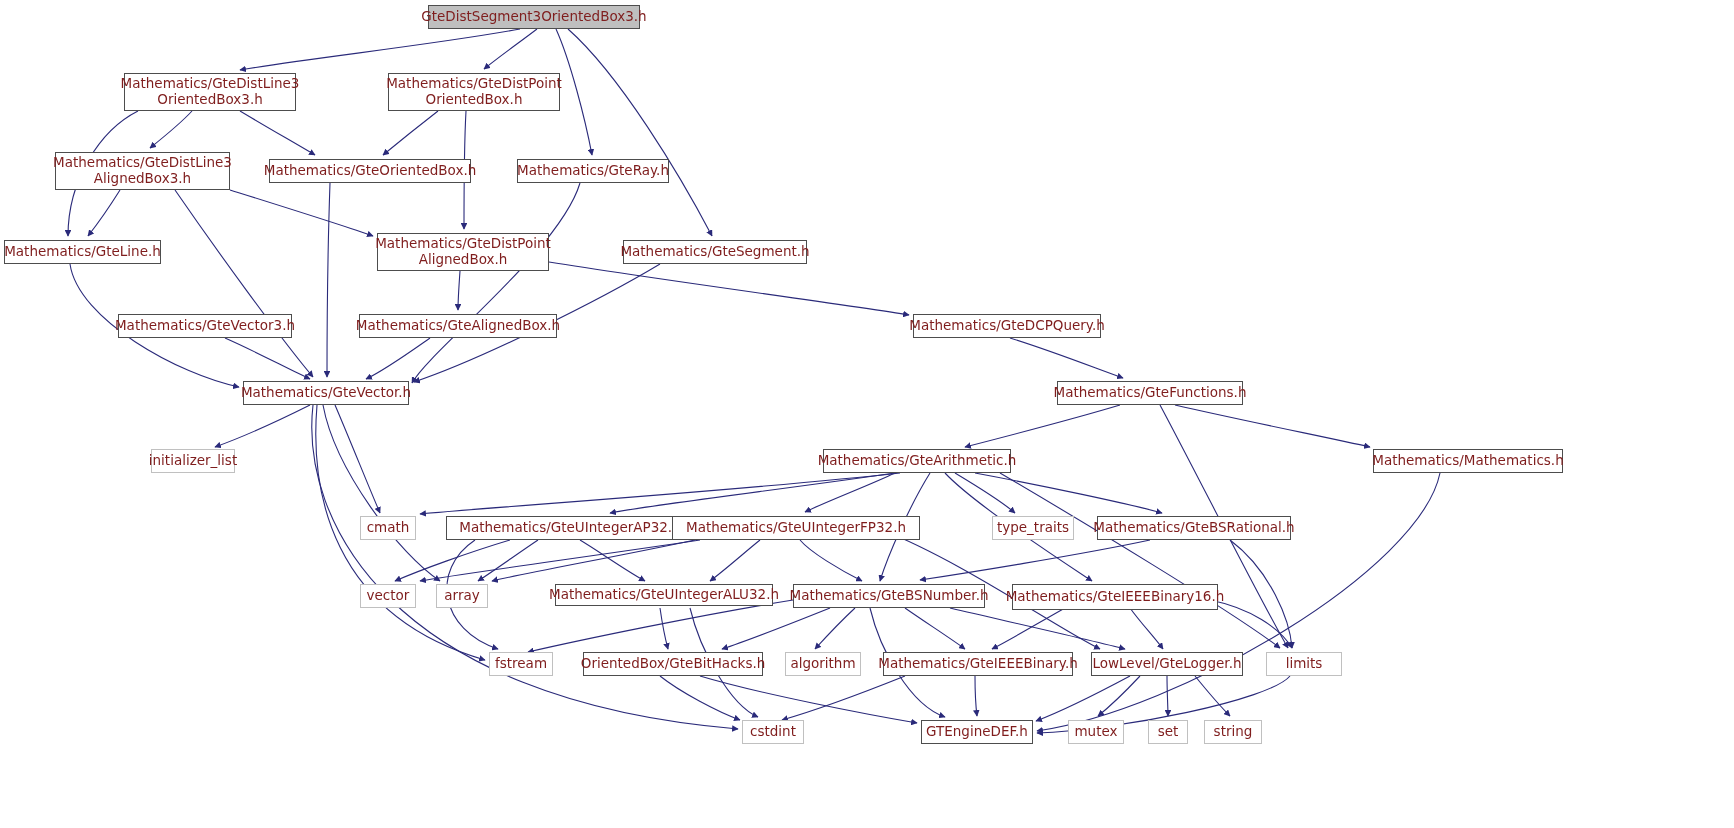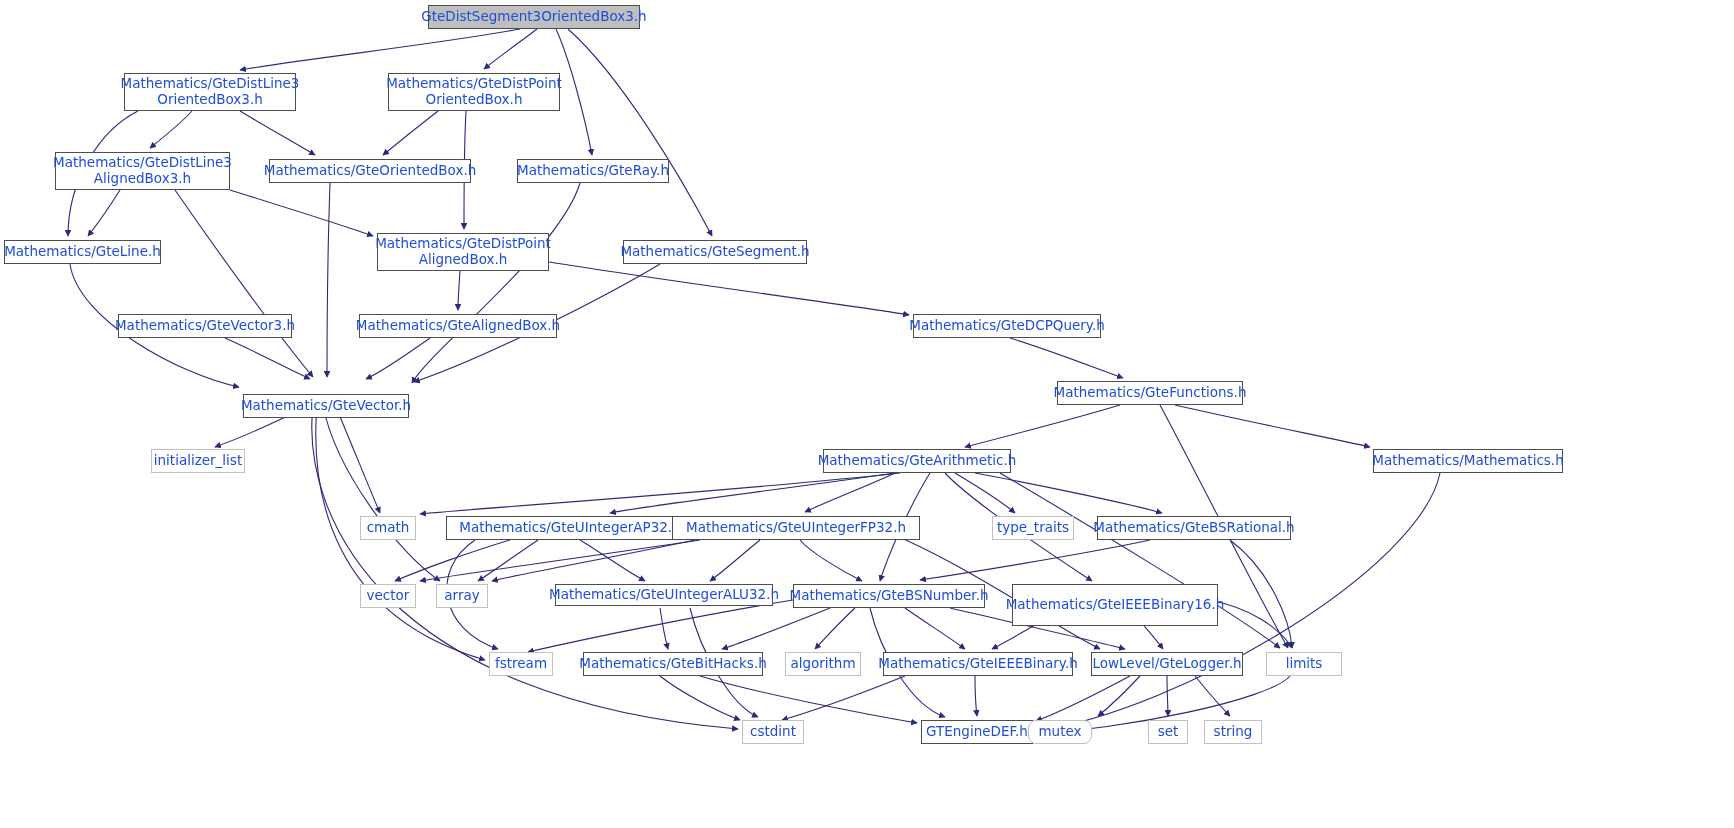--- a/index.html
+++ b/index.html
@@ -24,21 +24,21 @@
   }
   .node {
     position: absolute;
     box-sizing: border-box;
     display: flex;
     align-items: center;
     justify-content: center;
     text-align: center;
     line-height: 1.15;
     font-size: 13.5px;
-    color: #1d4ed8;
+    color: #7f1d1d;
     background: #ffffff;
     border: 1px solid #404040;
     white-space: pre-line;
     z-index: 2;
   }
   .node.sys {
     border: 1px solid #c0c0c0;
     background: #ffffff;
   }
   .node.hdr {
@@ -141,40 +141,40 @@
 AlignedBox3.h</div>
       <div class="node hdr" style="left: 250px; top: 159px; width: 202px; height: 24px; margin-left: 19px;">Mathematics/GteOrientedBox.h</div>
       <div class="node hdr" style="left: 517px; top: 159px; width: 152px; height: 24px;">Mathematics/GteRay.h</div>
       <div class="node hdr" style="left: 4px; top: 240px; width: 157px; height: 24px;">Mathematics/GteLine.h</div>
       <div class="node hdr" style="left: 377px; top: 233px; width: 172px; height: 38px;">Mathematics/GteDistPoint
 AlignedBox.h</div>
       <div class="node hdr" style="left: 623px; top: 240px; width: 184px; height: 24px;">Mathematics/GteSegment.h</div>
       <div class="node hdr" style="left: 118px; top: 314px; width: 174px; height: 24px;">Mathematics/GteVector3.h</div>
       <div class="node hdr" style="left: 359px; top: 314px; width: 198px; height: 24px;">Mathematics/GteAlignedBox.h</div>
       <div class="node hdr" style="left: 913px; top: 314px; width: 188px; height: 24px;">Mathematics/GteDCPQuery.h</div>
-      <div class="node hdr" style="left: 243px; top: 394px; width: 166px; height: 24px;">Mathematics/GteVector.h</div>
+      <div class="node hdr" style="left: 243px; top: 381px; width: 166px; height: 24px;">Mathematics/GteVector.h</div>
       <div class="node hdr" style="left: 1057px; top: 381px; width: 186px; height: 24px;">Mathematics/GteFunctions.h</div>
-      <div class="node sys" style="left: 151px; top: 449px; width: 94px; height: 24px; text-align: center;">initializer_list</div>
+      <div class="node sys" style="left: 151px; top: 449px; width: 84px; height: 24px; text-align: center;">initializer_list</div>
       <div class="node hdr" style="left: 823px; top: 449px; width: 188px; height: 24px;">Mathematics/GteArithmetic.h</div>
       <div class="node hdr" style="left: 1373px; top: 449px; width: 190px; height: 24px;">Mathematics/Mathematics.h</div>
       <div class="node sys" style="left: 360px; top: 516px; width: 56px; height: 24px;">cmath</div>
       <div class="node hdr" style="left: 446px; top: 516px; width: 248px; height: 24px;">Mathematics/GteUIntegerAP32.h</div>
       <div class="node hdr" style="left: 672px; top: 516px; width: 248px; height: 24px;">Mathematics/GteUIntegerFP32.h</div>
       <div class="node sys" style="left: 992px; top: 516px; width: 82px; height: 24px;">type_traits</div>
       <div class="node hdr" style="left: 1097px; top: 516px; width: 194px; height: 24px;">Mathematics/GteBSRational.h</div>
       <div class="node sys" style="left: 360px; top: 584px; width: 56px; height: 24px;">vector</div>
       <div class="node sys" style="left: 436px; top: 584px; width: 52px; height: 24px;">array</div>
       <div class="node hdr" style="left: 555px; top: 584px; width: 218px; height: 22px;">Mathematics/GteUIntegerALU32.h</div>
       <div class="node hdr" style="left: 793px; top: 584px; width: 192px; height: 24px;">Mathematics/GteBSNumber.h</div>
-      <div class="node hdr" style="left: 1012px; top: 584px; width: 206px; height: 42px;">Mathematics/GteIEEEBinary16.h</div>
+      <div class="node hdr" style="left: 1012px; top: 584px; width: 206px; height: 26px;">Mathematics/GteIEEEBinary16.h</div>
       <div class="node sys" style="left: 489px; top: 652px; width: 64px; height: 24px;">fstream</div>
-      <div class="node hdr" style="left: 583px; top: 652px; width: 180px; height: 24px;">Mathematics/GteBitHacks.h</div>
+      <div class="node hdr" style="left: 583px; top: 652px; width: 180px; height: 24px;">OrientedBox/GteBitHacks.h</div>
       <div class="node sys" style="left: 785px; top: 652px; width: 76px; height: 24px;">algorithm</div>
       <div class="node hdr" style="left: 883px; top: 652px; width: 190px; height: 24px;">Mathematics/GteIEEEBinary.h</div>
       <div class="node hdr" style="left: 1091px; top: 652px; width: 152px; height: 24px;">LowLevel/GteLogger.h</div>
       <div class="node sys" style="left: 1266px; top: 652px; width: 76px; height: 24px;">limits</div>
       <div class="node sys" style="left: 742px; top: 720px; width: 62px; height: 24px;">cstdint</div>
       <div class="node hdr" style="left: 921px; top: 720px; width: 112px; height: 24px;">GTEngineDEF.h</div>
-      <div class="node sys" style="left: 1028px; top: 720px; width: 64px; height: 24px; border-radius: 8px;">mutex</div>
+      <div class="node sys" style="left: 1068px; top: 720px; width: 56px; height: 24px;">mutex</div>
       <div class="node sys" style="left: 1148px; top: 720px; width: 40px; height: 24px;">set</div>
       <div class="node sys" style="left: 1204px; top: 720px; width: 58px; height: 24px;">string</div>
     </div>
 </div>
 
 </body></html>

